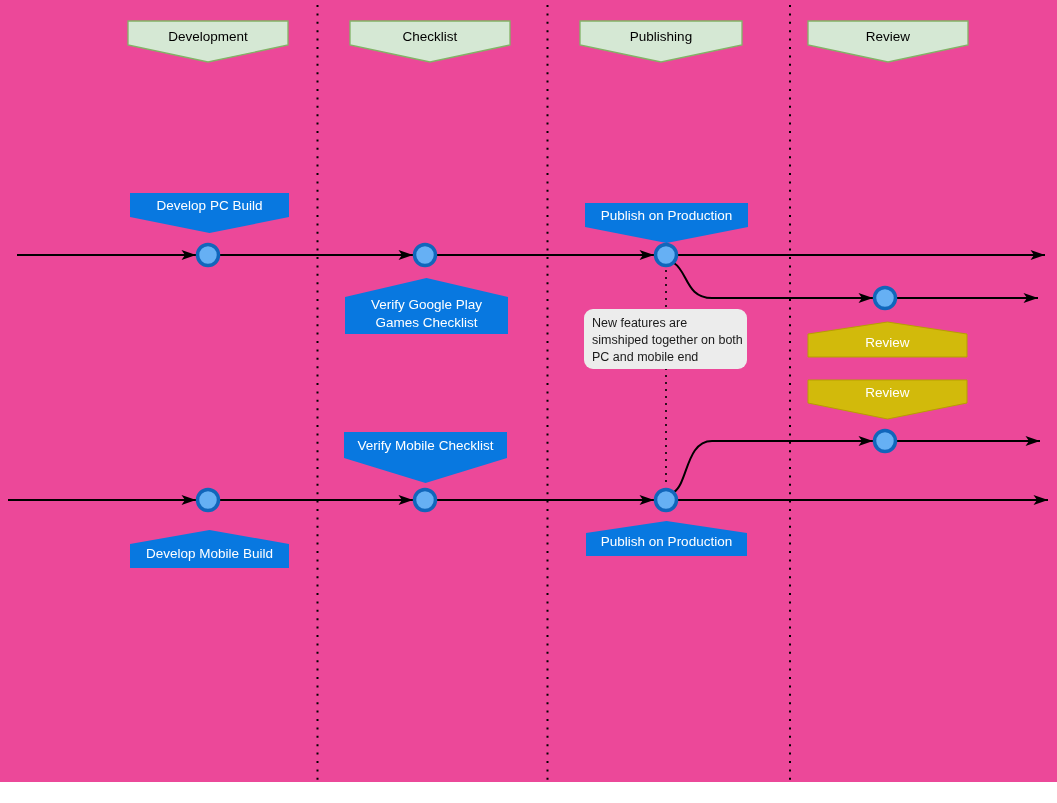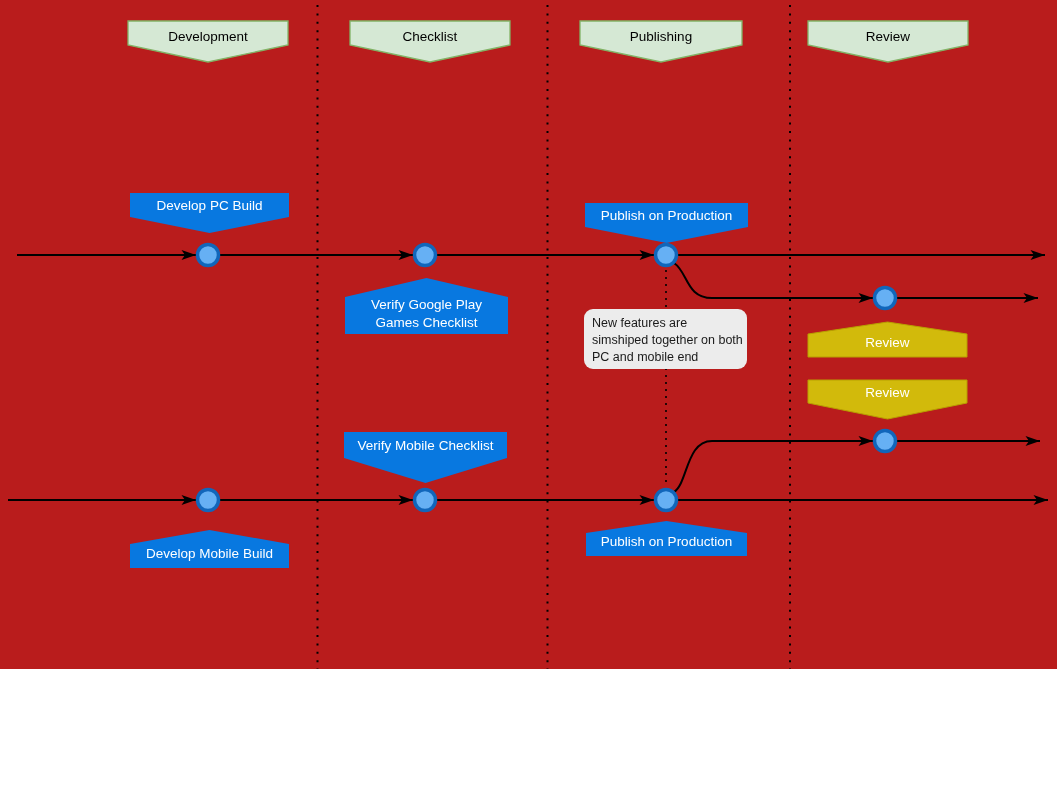--- a/index.html
+++ b/index.html
@@ -1,17 +1,17 @@
 <!DOCTYPE html>
 <html><head>
 <meta charset="utf-8">
 <style>
   html,body { margin:0; padding:0; background:#ffffff; }
   .canvas {
-    width:1057px; height:669px; background:#b91c1c; position:relative;
+    width:1057px; height:782px; background:#ec4899; position:relative;
     font-family:"Liberation Sans", sans-serif;
     text-align:right;
   }
   svg { display:block; }
 
   .sep         { stroke:#000000; stroke-width:2; stroke-dasharray:2 6.4; fill:none; }
   .flow        { stroke:#000000; stroke-width:2; fill:none; marker-end:url(#arrowhead); }
   .dotted-link { stroke:#000000; stroke-width:1.6; stroke-dasharray:2 5; fill:none; }
 
   .phase-shape  { stroke:#82B366; stroke-width:1.3; }

